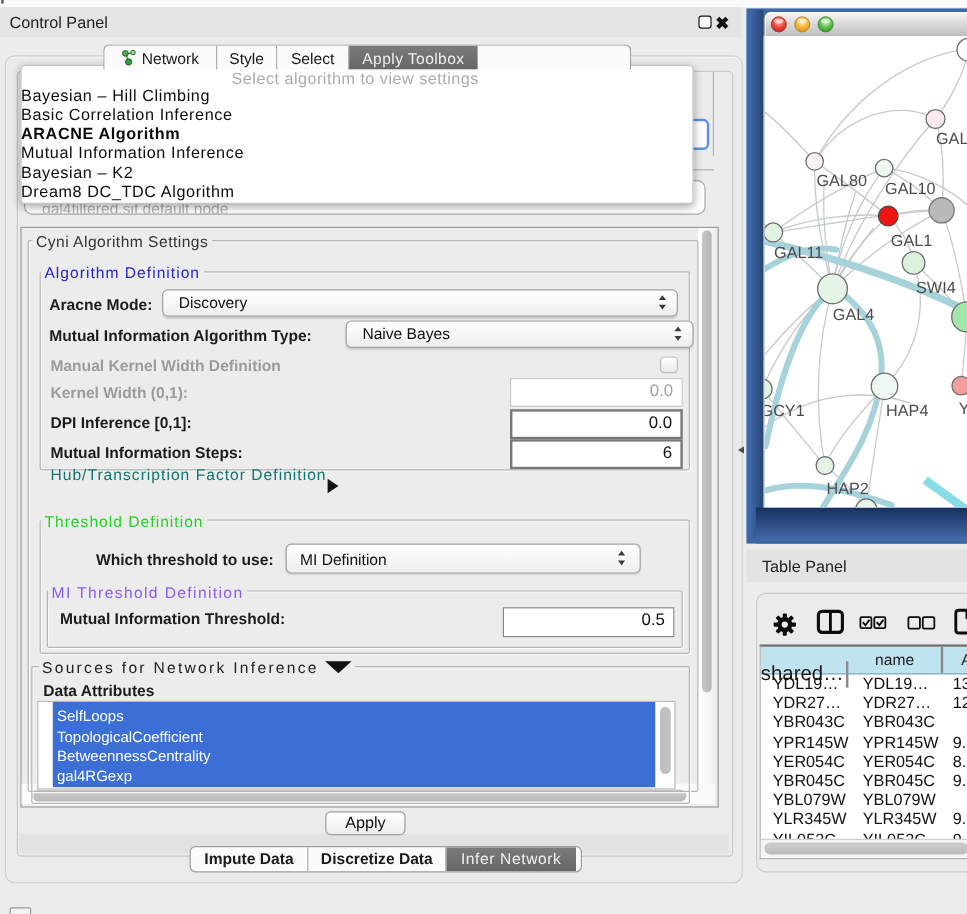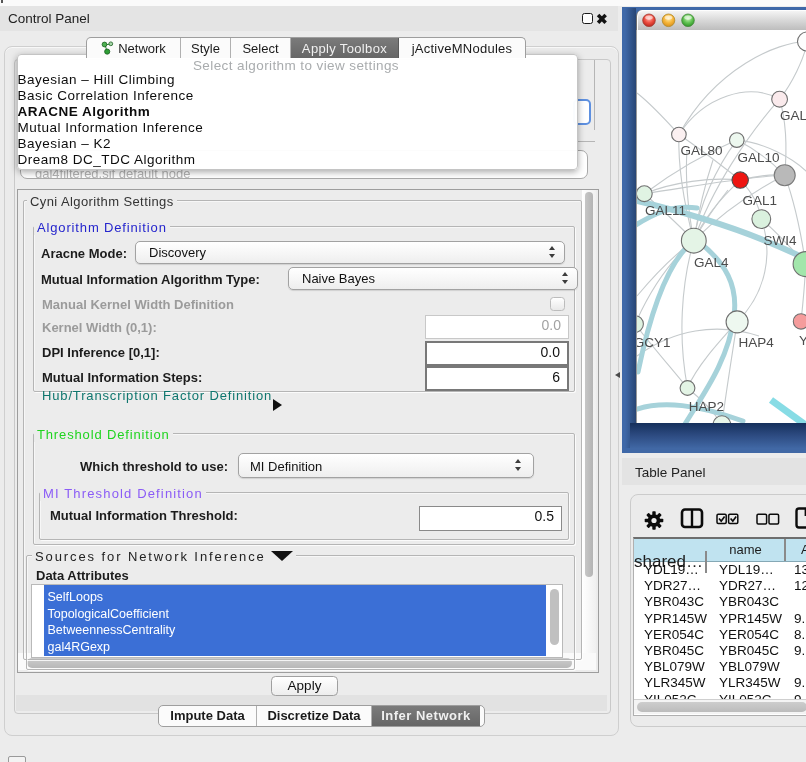--- a/index.html
+++ b/index.html
@@ -42,21 +42,20 @@
           <line x1="4" y1="4" x2="9" y2="3"></line>
           <line x1="4" y1="4" x2="6" y2="10"></line>
         </g>
         <circle cx="3.5" cy="3.5" r="2.4" fill="#4caf50" stroke="#1b5e20" stroke-width="0.8"></circle>
         <circle cx="9.8" cy="2.8" r="1.9" fill="#a5d6a7" stroke="#1b5e20" stroke-width="0.8"></circle>
         <circle cx="6.2" cy="10.6" r="2.6" fill="#2e9e36" stroke="#1b5e20" stroke-width="0.8"></circle>
       </svg>Network</div>
   <div class="s" style="width:49px;">Style</div>
   <div class="s" style="width:59px;">Select</div>
   <div class="s sel" style="width:107px;letter-spacing:0.35px;">Apply Toolbox</div>
-  <div class="s" style="width:126px;letter-spacing:0.25px;">jActiveMNodules</div>
 </div>
 
 <div class="abs" style="left:17px;top:189px;width:580px;height:482px;background:#ececec;border:1px solid #9d9d9d;"></div>
 
 <div class="abs" style="left:582px;top:190px;width:14px;height:480px;background:linear-gradient(90deg,#ffffff,#f0f0f0);"></div>
 <div class="abs" style="left:584.5px;top:192px;width:8.5px;height:385px;background:linear-gradient(90deg,#c6c6c6,#b4b4b4);border-radius:4.5px;"></div>
 
 <div class="abs" style="left:18px;top:653px;width:578px;height:17px;background:#fafafa;"></div>
 <div class="abs" style="left:27px;top:657.5px;width:545px;height:10px;background:linear-gradient(180deg,#cccccc,#b8b8b8);border-radius:5px;"></div>
 
@@ -125,21 +124,21 @@
 <div class="abs" style="left:31px;top:584px;width:530px;height:72px;background:#fff;border:1px solid #b9b9b9;"></div>
 <div class="abs" style="left:44px;top:585px;width:502px;height:70.5px;background:#3b6fd6;"></div>
 <div class="abs" style="left:47.5px;top:589px;font-size:12.5px;color:#fff;line-height:16.5px;">SelfLoops<br>TopologicalCoefficient<br>BetweennessCentrality<br>gal4RGexp</div>
 <div class="abs" style="left:549.5px;top:589px;width:9px;height:56px;background:#c0c0c0;border-radius:4.5px;"></div>
 
 <div class="abs" style="left:271px;top:676px;width:65px;height:17px;border:1px solid #a0a0a0;border-radius:4.5px;background:linear-gradient(180deg,#ffffff,#ededed);text-align:center;font-size:13.5px;color:#111;padding-top:1px;">Apply</div>
 
 <div class="seg" style="left:158px;top:704.5px;width:325px;">
   <div class="s" style="width:97px;font-weight:bold;">Impute Data</div>
   <div class="s" style="width:114px;font-weight:bold;">Discretize Data</div>
-  <div class="s sel" style="width:108px;font-weight:bold;letter-spacing:0.5px;">Infer Network</div>
+  <div class="s sel" style="width:108px;font-weight:normal;letter-spacing:0.5px;">Infer Network</div>
 </div>
 
 <div class="abs" style="left:8px;top:756px;width:16px;height:12px;border:1.5px solid #9a9a9a;border-radius:2px;background:#f3f3f3;"></div>
 
 <div class="abs" style="left:622px;top:7px;width:184px;height:446px;background:#3e68a8;"></div>
 <div class="abs" style="left:625px;top:8px;width:11px;height:440px;background:linear-gradient(90deg,rgba(10,22,45,0) 0%,rgba(10,22,45,0.42) 100%);"></div>
 <div class="abs" style="left:630px;top:423px;width:176px;height:30px;background:linear-gradient(180deg,#16305c 0%,#2c4a80 40%,#4168a5 85%);"></div>
 
 <div class="abs" style="left:636px;top:10px;width:170px;height:20px;border-top-left-radius:6px;background:linear-gradient(180deg,#f7f7f7 0%,#dcdcdc 45%,#bdbdbd 100%);border-bottom:1px solid #7d7d7d;border-left:1px solid #6f6f6f;box-shadow:inset 1px 1px 0 #fdfdfd;"></div>
 <svg class="abs" style="left:640px;top:12px;" width="58" height="17" viewBox="0 0 58 17">

